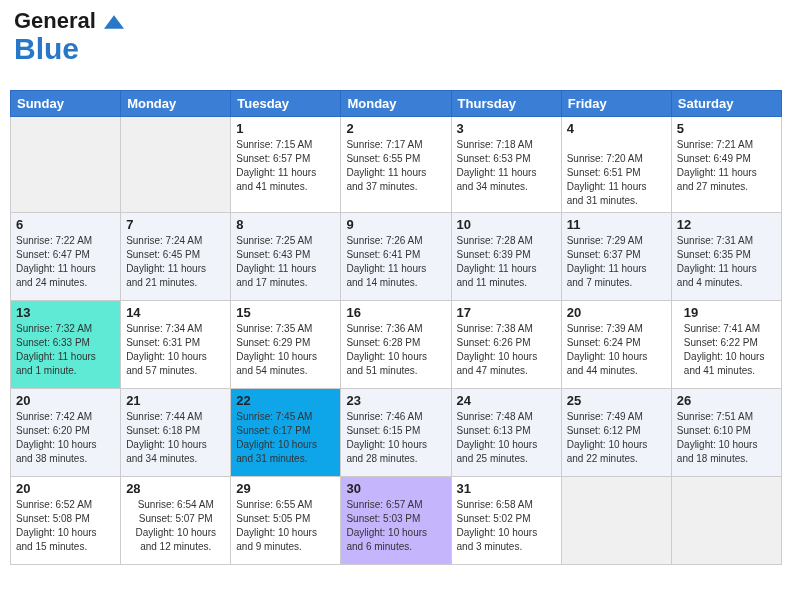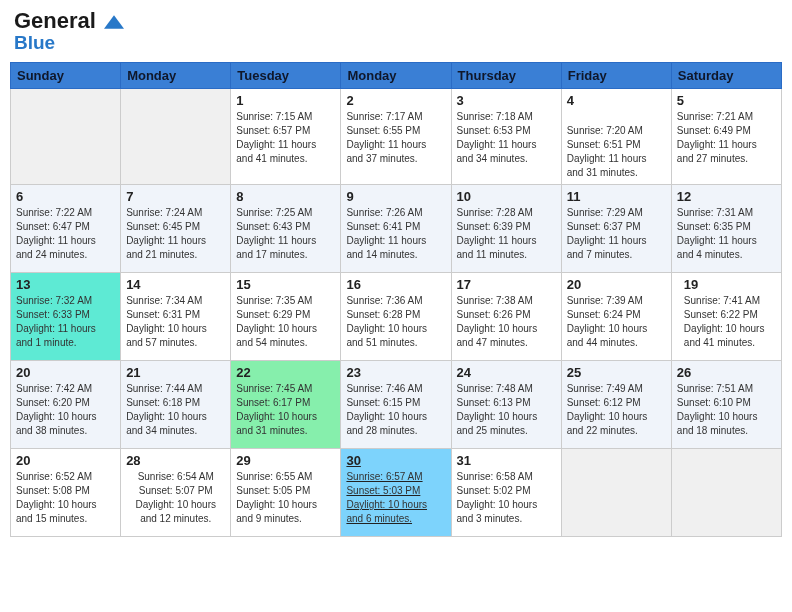--- a/index.html
+++ b/index.html
@@ -7,21 +7,21 @@
       font-family: Arial, sans-serif;
       background: #fff;
       width: 792px;
       min-height: 612px;
       padding: 10px;
     }
     .header {
       display: flex;
       justify-content: space-between;
       align-items: flex-start;
-      margin-bottom: 8px;
+      margin-bottom: 24px;
       padding: 0 4px;
       text-align: center;
     }
     .logo {
       display: flex;
       flex-direction: column;
       align-items: flex-start;
     }
     .logo-text {
       font-size: 22px;
@@ -50,21 +50,21 @@
       font-size: 15px;
       color: #444;
     }
     .calendar {
       width: 100%;
       border-collapse: collapse;
       border: 1px solid #ccc;
     }
     .calendar th {
       background-color: #3a7fd5;
-      color: #0f172a;
+      color: #ffffff;
       text-align: left;
       padding: 5px 6px;
       font-size: 13px;
       font-weight: bold;
       border: 1px solid #2a6bc5;
     }
     .calendar td {
       vertical-align: top;
       padding: 4px 5px;
       border: 1px solid #ccc;
@@ -103,21 +103,21 @@
   <div class="logo">
     <div class="logo-line">
       <span class="logo-text">
         <span>General</span>
         <svg class="logo-arrow" viewBox="0 0 24 16" style="display:inline-block;vertical-align:middle;margin-left:2px;">
           <polygon points="0,16 12,0 24,16" fill="#2878c8"></polygon>
         </svg>
       </span>
     </div>
     <div>
-      <span style="font-size:19px;font-weight:bold;color:#2878c8;">Blue</span>
+      <span style="font-size:30px;font-weight:bold;color:#2878c8;">Blue</span>
     </div>
   </div>
   <div class="title-block">
     <div class="month-title"></div>
     <div class="location-title"></div>
   </div>
 </div>
 
 <table class="calendar">
   <thead>
@@ -260,21 +260,21 @@
           <div class="day-info" style="white-space: pre-line;">Sunrise: 7:42 AM
 Sunset: 6:20 PM
 Daylight: 10 hours and 38 minutes.</div>
         </td>
         <td style="background: rgb(240, 244, 250);">
           <span class="day-number">21</span>
           <div class="day-info" style="white-space: pre-line;">Sunrise: 7:44 AM
 Sunset: 6:18 PM
 Daylight: 10 hours and 34 minutes.</div>
         </td>
-        <td style="background: #86efac;">
+        <td style="background: #0ea5e9;">
           <span class="day-number">22</span>
           <div class="day-info" style="white-space: pre-line;">Sunrise: 7:45 AM
 Sunset: 6:17 PM
 Daylight: 10 hours and 31 minutes.</div>
         </td>
         <td style="background: rgb(240, 244, 250);">
           <span class="day-number">23</span>
           <div class="day-info" style="white-space: pre-line;">Sunrise: 7:46 AM
 Sunset: 6:15 PM
 Daylight: 10 hours and 28 minutes.</div>
@@ -310,21 +310,21 @@
           <div class="day-info" style="white-space: pre-line; text-align: center;">Sunrise: 6:54 AM
 Sunset: 5:07 PM
 Daylight: 10 hours and 12 minutes.</div>
         </td>
         <td style="background: rgb(255, 255, 255);">
           <span class="day-number">29</span>
           <div class="day-info" style="white-space: pre-line;">Sunrise: 6:55 AM
 Sunset: 5:05 PM
 Daylight: 10 hours and 9 minutes.</div>
         </td>
-        <td style="background: #7dd3fc; text-decoration: underline;">
+        <td style="background: #c4b5fd;">
           <span class="day-number">30</span>
           <div class="day-info" style="white-space: pre-line;">Sunrise: 6:57 AM
 Sunset: 5:03 PM
 Daylight: 10 hours and 6 minutes.</div>
         </td>
         <td style="background: rgb(255, 255, 255);">
           <span class="day-number">31</span>
           <div class="day-info" style="white-space: pre-line;">Sunrise: 6:58 AM
 Sunset: 5:02 PM
 Daylight: 10 hours and 3 minutes.</div>

